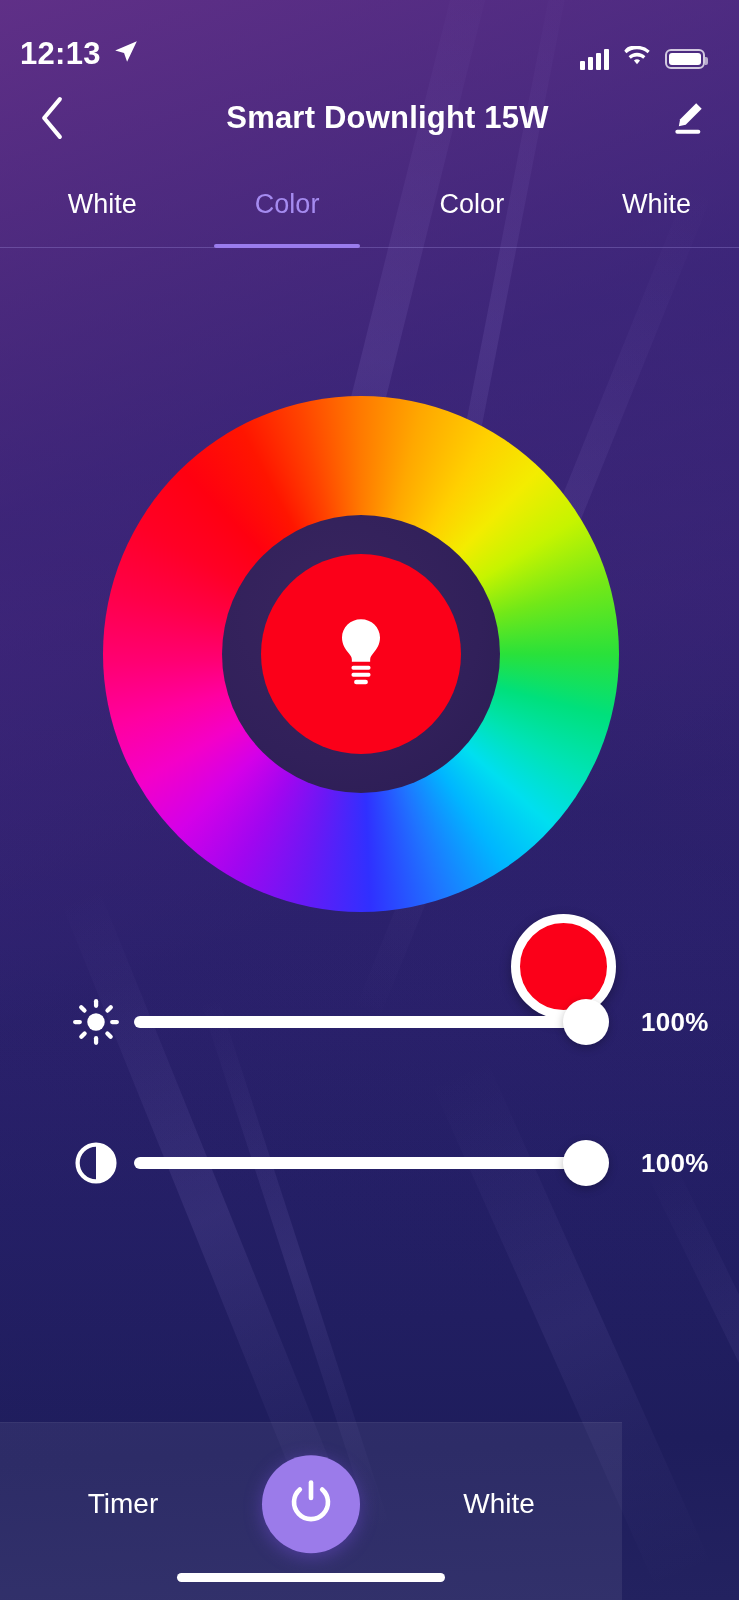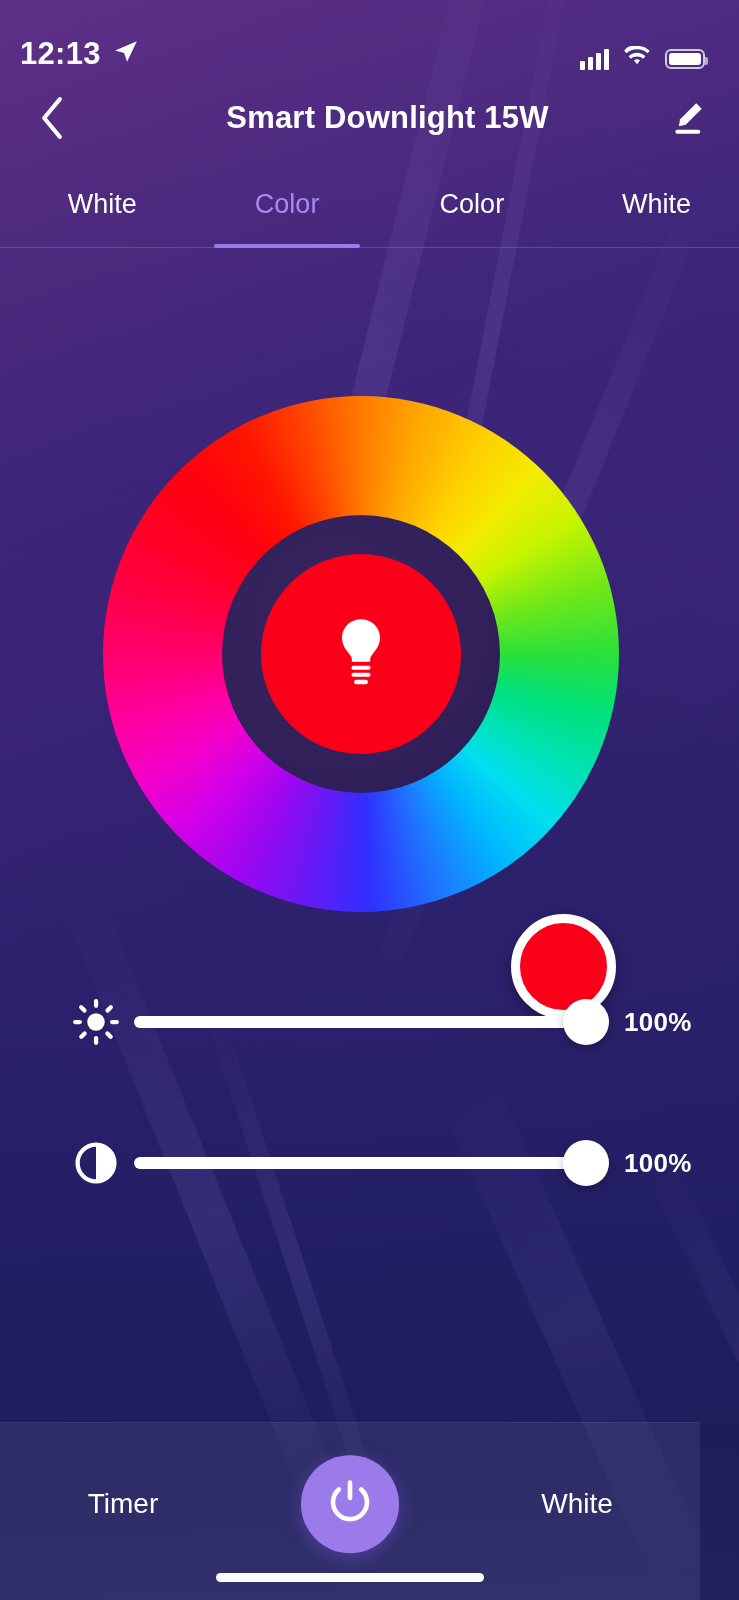--- a/index.html
+++ b/index.html
@@ -127,25 +127,25 @@
   .sl-icon { width:76px; margin-left:58px; display:flex; align-items:center; justify-content:center; }
   .sl-track {
     position:relative; height:12px; background:#ffffff; border-radius:6px;
     width:450px; cursor:pointer;
   }
   .sl-thumb {
     position:absolute; top:50%; right:-2px; transform:translate(50%,-50%);
     width:46px; height:46px; border-radius:50%; background:#fff;
     box-shadow:0 3px 8px rgba(0,0,0,.25);
   }
-  .sl-val { margin-left:40px; font-size:26px; font-weight:700; letter-spacing:.3px; }
+  .sl-val { margin-left:57px; font-size:26px; font-weight:700; letter-spacing:.3px; }
 
   
   .bottombar {
-    position:absolute; left:0; bottom:0; width:700px; height:178px;
+    position:absolute; left:0; bottom:0; width:622px; height:178px;
     background:rgba(255,255,255,.07);
     border-top:1px solid rgba(255,255,255,.05);
     display:flex; align-items:center; justify-content:space-between;
     padding:0 0 16px 0;
   }
   .bb-label {
     width:246px; text-align:center; color:#fff; font-size:28px; cursor:pointer;
   }
   .power-btn {
     position:absolute; left:50%; top:50%; transform:translate(-50%,-58%);

